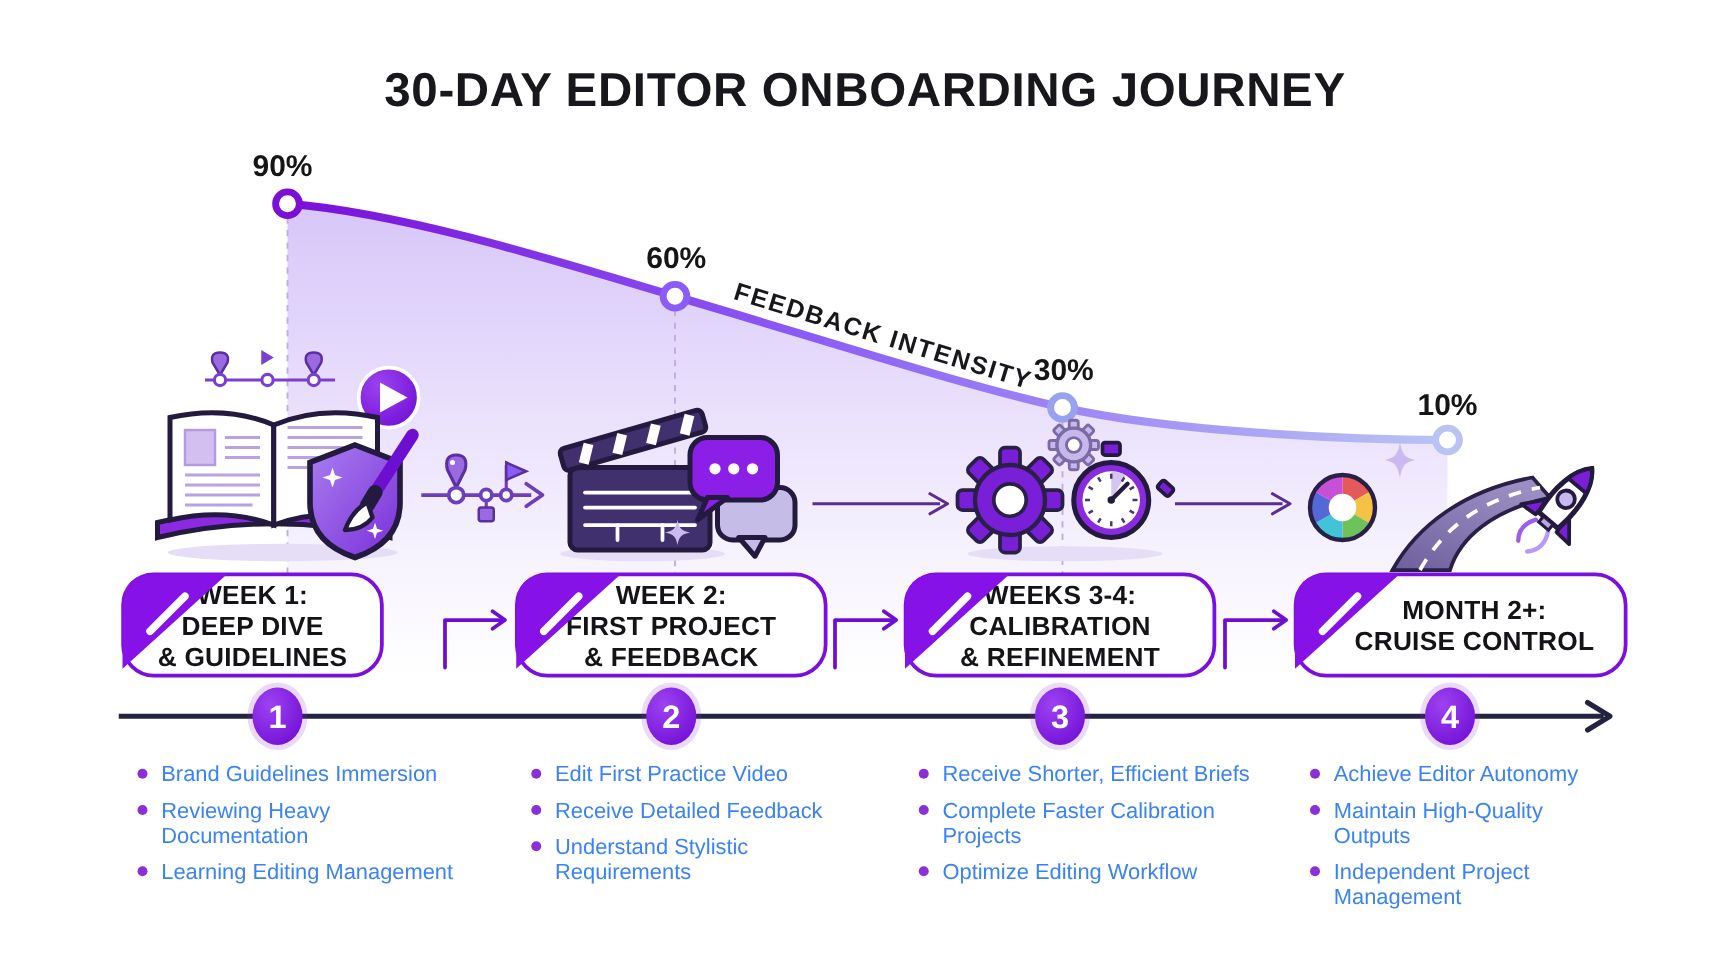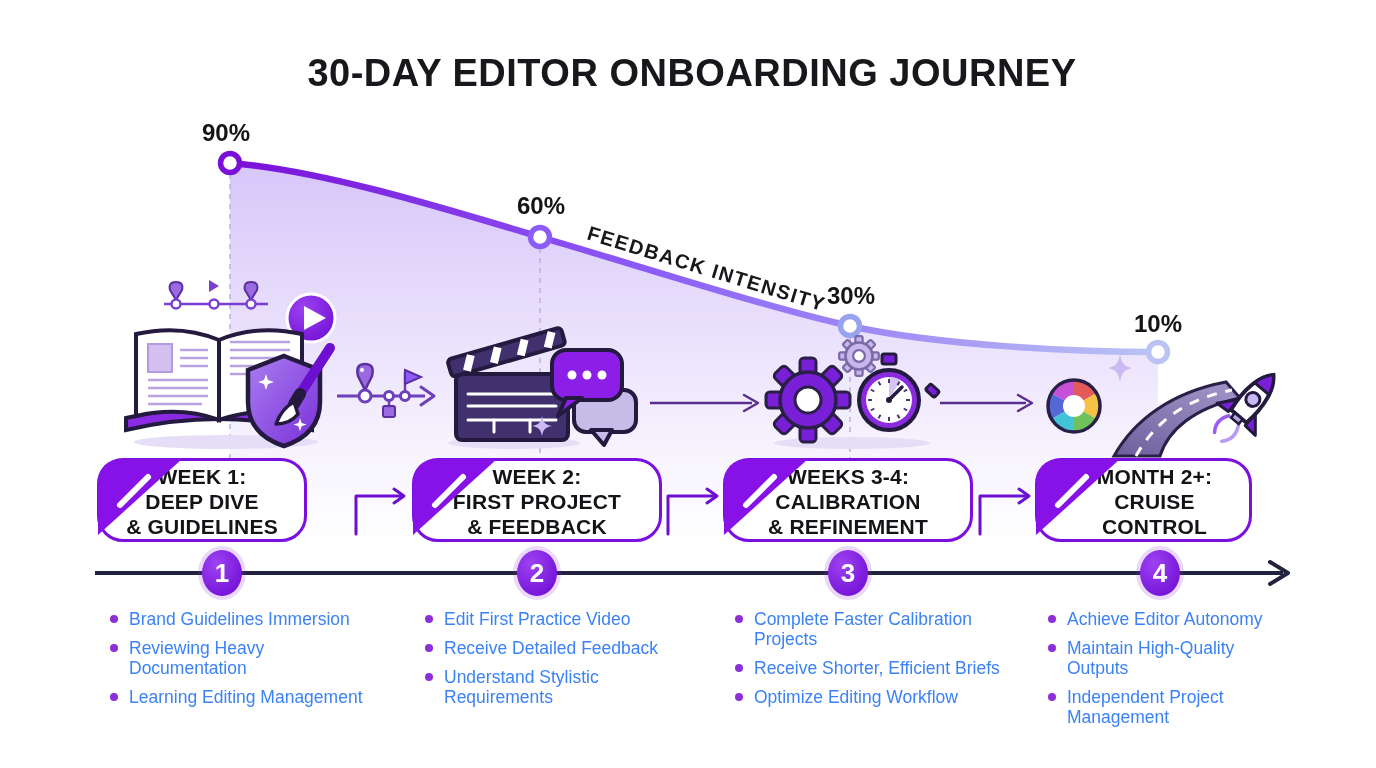--- a/index.html
+++ b/index.html
@@ -336,21 +336,21 @@
   </div>
   <div class="stage-box" style="left:723px;width:250px;">
     <svg class="corner-badge" viewBox="0 0 86 78">
       <path d="M84,0 L26,0 Q0,0 0,26 L0,76 Z" fill="#8712e8"></path>
       <line x1="22" y1="46" x2="50" y2="18" stroke="#fff" stroke-width="6" stroke-linecap="round"></line>
     </svg>
     <h2 class="stage-heading">WEEKS 3-4:
 CALIBRATION
 &amp; REFINEMENT</h2>
   </div>
-  <div class="stage-box" style="left:1035px;width:217px;padding-left:22px;">
+  <div class="stage-box" style="left:1035px;width:267px;padding-left:22px;">
     <svg class="corner-badge" viewBox="0 0 86 78">
       <path d="M84,0 L26,0 Q0,0 0,26 L0,76 Z" fill="#8712e8"></path>
       <line x1="22" y1="46" x2="50" y2="18" stroke="#fff" stroke-width="6" stroke-linecap="round"></line>
     </svg>
     <h2 class="stage-heading">MONTH 2+:
 CRUISE CONTROL</h2>
   </div>
 
   <svg id="connector-layer" width="1376" height="768" viewBox="0 0 1376 768" style="z-index:7;">
     <g fill="none" stroke="#6d0fd0" stroke-width="3" stroke-linecap="round" stroke-linejoin="round">
@@ -389,28 +389,28 @@
     </div>
     <div class="bullet">
       <span class="dot"></span>
       <span style="max-width:185px;">Understand Stylistic Requirements</span>
     </div>
   </div>
 
   <div class="bullets" style="left:735px;width:290px;">
     <div class="bullet">
       <span class="dot"></span>
+      <span style="max-width:285px;">Receive Shorter, Efficient Briefs</span>
+    </div>
+    <div class="bullet">
+      <span class="dot"></span>
       <span style="max-width:230px;">Complete Faster Calibration Projects</span>
     </div>
     <div class="bullet">
       <span class="dot"></span>
-      <span style="max-width:285px;">Receive Shorter, Efficient Briefs</span>
-    </div>
-    <div class="bullet">
-      <span class="dot"></span>
       <span style="max-width:285px;">Optimize Editing Workflow</span>
     </div>
   </div>
 
   <div class="bullets" style="left:1048px;width:255px;">
     <div class="bullet">
       <span class="dot"></span>
       <span style="max-width:240px;">Achieve Editor Autonomy</span>
     </div>
     <div class="bullet">

